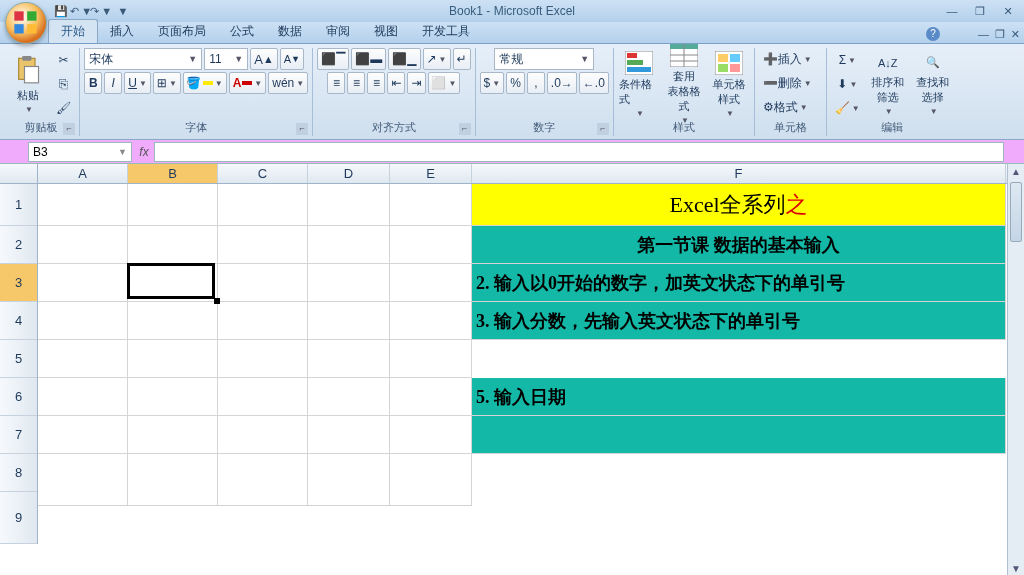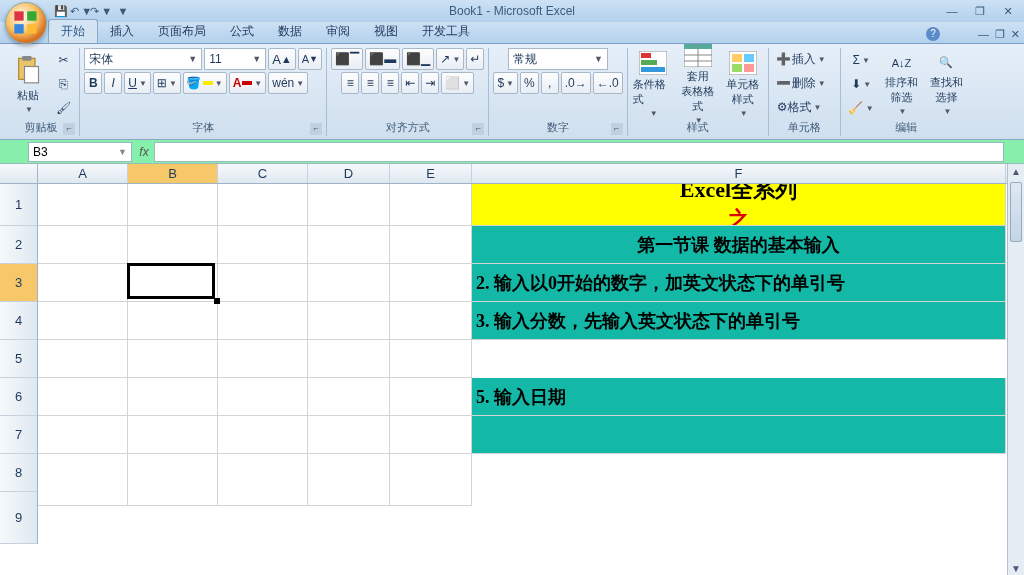--- a/index.html
+++ b/index.html
@@ -32,21 +32,21 @@
 .bigbtn { width: 42px; height: 66px; display: flex; flex-direction: column; align-items: center; justify-content: center; gap: 2px; border: 1px solid transparent; border-radius: 3px; font-size: 11px; color: #1e395b; }
 .bigbtn .ico { width: 32px; height: 32px; display: flex; align-items: center; justify-content: center; }
 .col { display: flex; flex-direction: column; gap: 2px; }
 .row { display: flex; align-items: center; gap: 2px; }
 .smbtn { min-width: 18px; height: 22px; border: 1px solid #a8b8c8; background: linear-gradient(#fdfdfd,#e8eef5); border-radius: 2px; display: flex; align-items: center; justify-content: center; font-size: 12px; color: #1e395b; padding: 0 3px; }
 .smbtn.flat { border-color: transparent; background: transparent; }
 .combo { height: 22px; border: 1px solid #a8b8c8; background: #fff; display: flex; align-items: center; padding: 0 4px; font-size: 12px; color: #1e395b; }
 .combo .dd { margin-left: auto; font-size: 9px; color: #556; }
 
 
-.fbar { height: 24px; background: #86efac; border-bottom: 1px solid #9bb; display: flex; align-items: center; }
+.fbar { height: 24px; background: #f0abfc; border-bottom: 1px solid #9bb; display: flex; align-items: center; }
 .namebox { width: 104px; height: 20px; border: 1px solid #9bb; background: #fff; margin: 0 2px 0 28px; display: flex; align-items: center; padding: 0 4px; font-size: 12px; }
 .namebox .dd { margin-left: auto; font-size: 9px; color: #888; }
 .fx { width: 20px; text-align: center; font-style: italic; color: #555; }
 .finput { flex: 1; height: 20px; border: 1px solid #9bb; background: #fff; margin-right: 20px; }
 
 
 .grid-wrap { background: #fff; position: relative; height: 413px; }
 .colhdr-row { height: 20px; display: flex; background: linear-gradient(#f6f9fc,#dfe8f0); border-bottom: 1px solid #9fb4c8; }
 .cornercell { width: 38px; border-right: 1px solid #9fb4c8; }
 .colhdr { border-right: 1px solid #c6d2dd; display: flex; align-items: center; justify-content: center; color: #1e395b; font-size: 13px; }
@@ -56,21 +56,21 @@
 .rowhdr { border-bottom: 1px solid #c6d2dd; display: flex; align-items: center; justify-content: center; color: #1e395b; font-size: 13px; }
 .rowhdr.sel { background: #f7c86a; }
 .cells { position: relative; }
 .row-cells { display: flex; }
 .cell { border-right: 1px solid #d4d4d4; border-bottom: 1px solid #d4d4d4; padding: 2px 4px; font-size: 16px; display: flex; align-items: center; overflow: hidden; }
 .selbox { position: absolute; border: 3px solid #000; pointer-events: none; }
 .selhandle { position: absolute; width: 6px; height: 6px; background: #000; }
 
 .yellow { background: #ffff00; }
 .green { background: #14b8a6; }
-.title-cell { font-size: 22px; font-weight: bold; justify-content: center; font-family: SimSun; flex-direction: column; }
+.title-cell { font-size: 22px; font-weight: normal; justify-content: center; font-family: SimSun; }
 .red { color: #d00; }
 .sub-cell { font-size: 18px; font-weight: bold; justify-content: center; font-family: SimSun; }
 .body-cell { font-size: 18px; font-weight: bold; font-family: SimSun; }
 .vscroll { position:absolute; right:0; top:0; bottom:0; width:17px; background:#e4ecf4; border-left:1px solid #b0c0d0;}
 .vscroll .thumb { position:absolute; left:2px; right:2px; top:18px; height:60px; background:linear-gradient(#dde8f2,#c4d5e6); border:1px solid #9ab; border-radius:2px;}
 .vscroll .arr { position:absolute; left:0; right:0; height:16px; text-align:center; font-size:10px; color:#557; line-height:16px;}
 
 .dd-arrow { font-size: 8px; color: #556; margin-left: 2px; }
 </style>
 </head>
@@ -140,21 +140,21 @@
     <div class="group-label"><span>剪贴板</span><span class="dlg">⌐</span></div>
   </div>
 
   <div class="group" style="min-width:218px">
     <div class="group-body col" style="align-items:flex-start">
       <div class="row">
         <div class="combo" style="width:118px">
             <span>宋体</span>
             <span class="dd">▼</span>
           </div>
-        <div class="combo" style="width:62px">
+        <div class="combo" style="width:44px">
             <span>11</span>
             <span class="dd">▼</span>
           </div>
         <span class="smbtn" style="font-size:13px">A<sup>▲</sup></span>
         <span class="smbtn" style="font-size:11px">A<sup>▼</sup></span>
       </div>
       <div class="row">
         <span class="smbtn">
             <b>B</b>
           </span>

